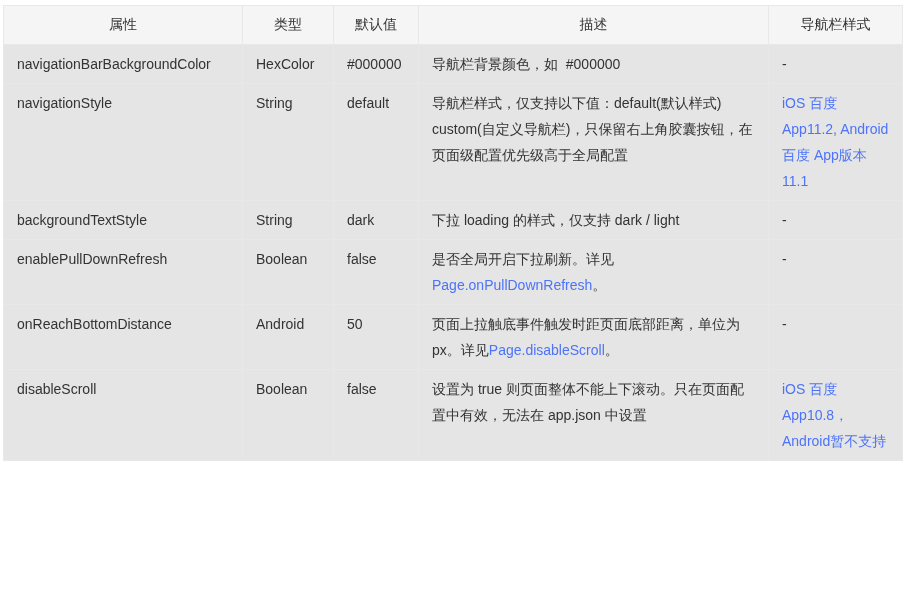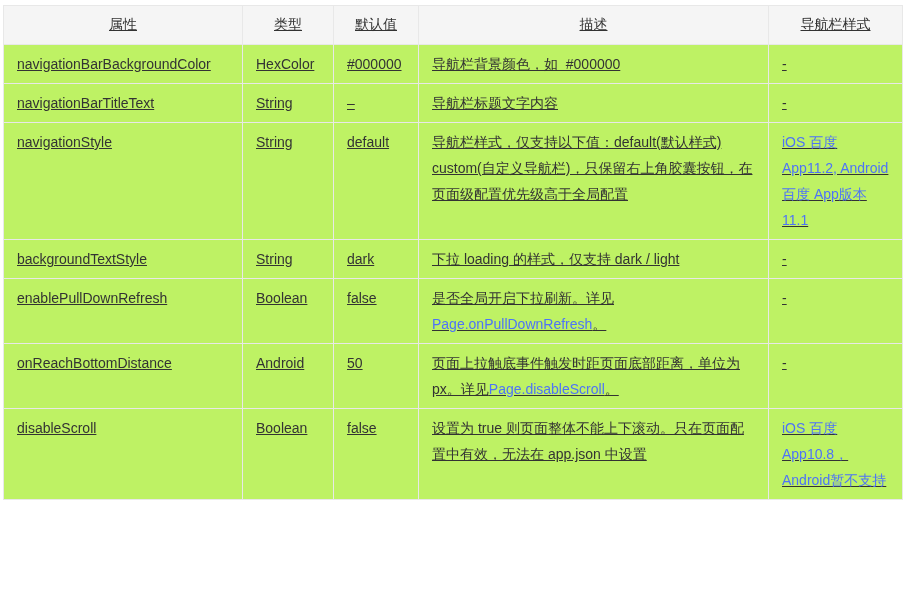--- a/index.html
+++ b/index.html
@@ -17,42 +17,41 @@
     width: 905px;
     height: 604px;
     box-sizing: border-box;
     padding: 5px 3px 3px 3px;
     overflow: hidden;
   }
   table.props-table {
     border-collapse: collapse;
     table-layout: fixed;
     width: 899px;
-    text-decoration: underline;
   }
   .props-table th,
   .props-table td {
     border: 1px solid var(--border-color, #e8e8e8);
     vertical-align: top;
     line-height: 26px;
     font-weight: 400;
     box-sizing: border-box;
     word-break: break-word;
     overflow-wrap: break-word;
   }
   .props-table th {
     background: var(--header-bg, #f5f5f5);
     text-align: center;
     padding: 5px 13px;
     color: var(--text-color, #333333);
   }
   .props-table td {
     padding: 6px 13px;
     text-align: left;
-    background: #bef264;
+    background: #e5e5e5;
   }
   .props-table tr {
     height: 39px;
   }
   thead tr {
     height: 37px;
   }
   col.c-property    { width: 239px; }
   col.c-type        { width: 91px;  }
   col.c-default     { width: 85px;  }
@@ -90,27 +89,20 @@
     </thead>
     <tbody id="table-body">
         <tr>
           <td>navigationBarBackgroundColor</td>
           <td>HexColor</td>
           <td>#000000</td>
           <td><span>导航栏背景颜色，如 &nbsp;#000000</span></td>
           <td><span>-</span></td>
         </tr>
         <tr>
-          <td>navigationBarTitleText</td>
-          <td>String</td>
-          <td>–</td>
-          <td><span>导航栏标题文字内容</span></td>
-          <td><span>-</span></td>
-        </tr>
-        <tr>
           <td>navigationStyle</td>
           <td>String</td>
           <td>default</td>
           <td><span>导航栏样式，仅支持以下值：default(默认样式) custom(自定义导航栏)，只保留右上角胶囊按钮，在页面级配置优先级高于全局配置</span></td>
           <td><span class="ver-text">iOS 百度 App11.2, Android 百度 App版本11.1</span></td>
         </tr>
         <tr>
           <td>backgroundTextStyle</td>
           <td>String</td>
           <td>dark</td>

